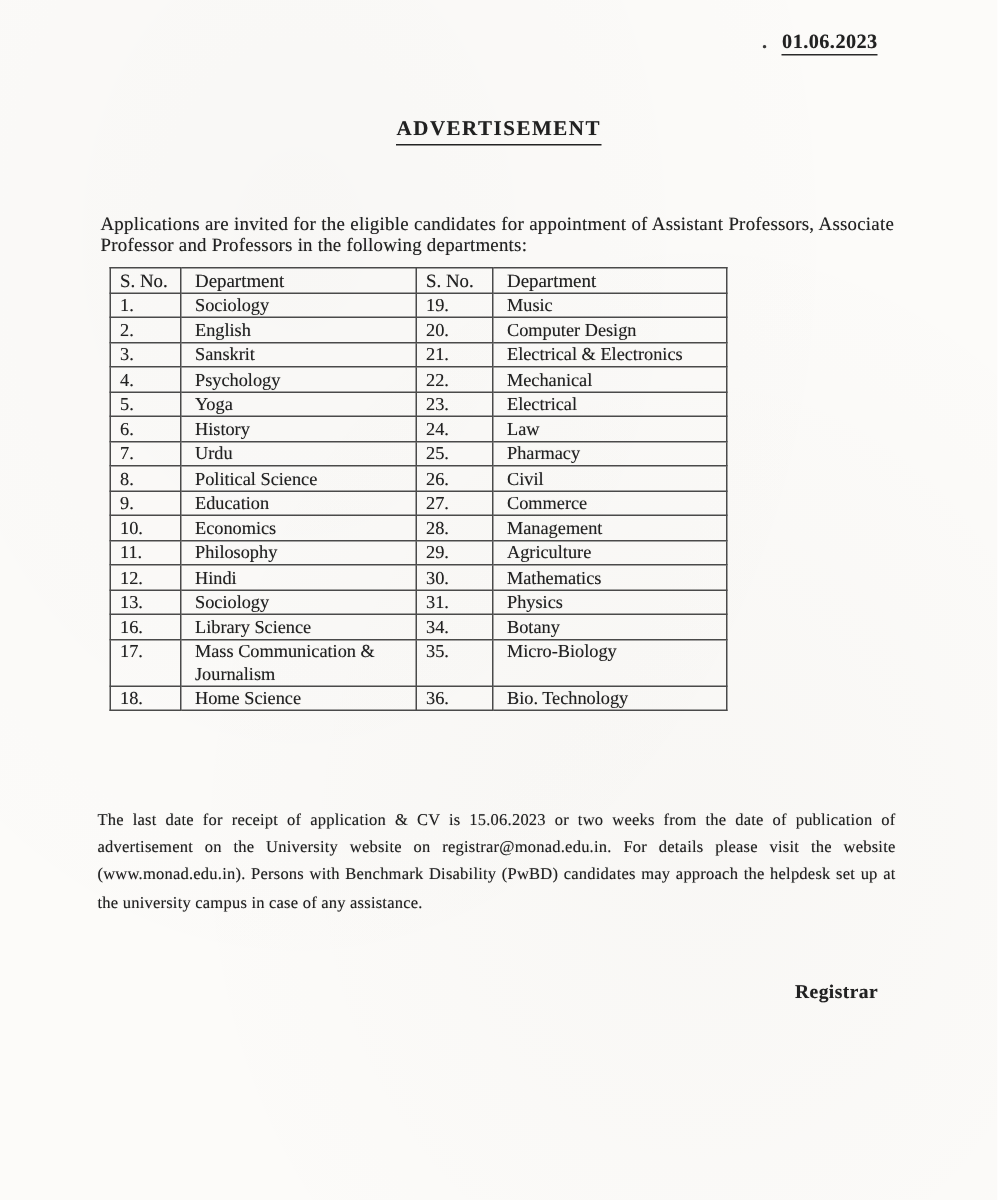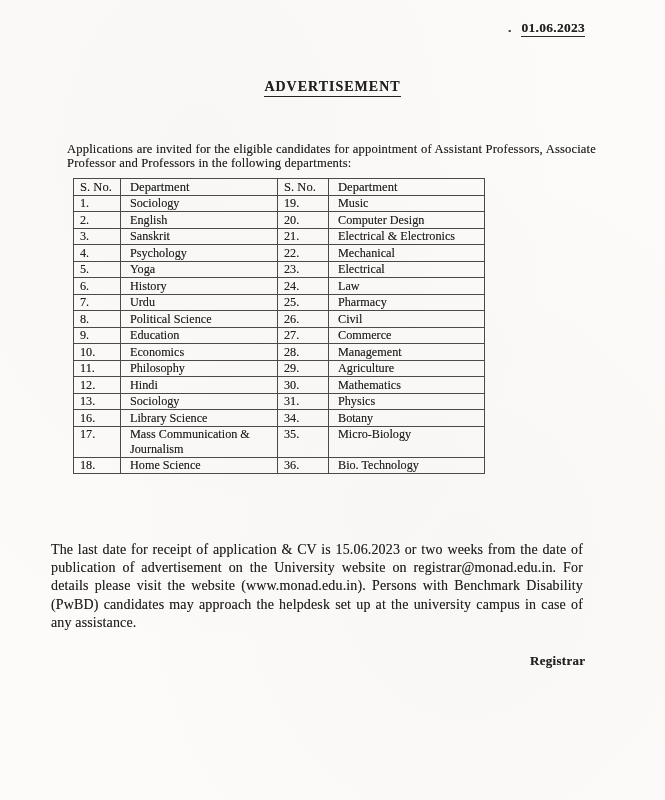--- a/index.html
+++ b/index.html
@@ -94,23 +94,23 @@
     font-weight: normal;
     font-size: 12.6px;
   }
   table.departments td.dept,
   table.departments th.dept {
     padding-left: 9px;
   }
   .closing {
     position: absolute;
     top: 527px;
-    left: 51px;
+    left: 65px;
     width: 532px;
-    font-size: 14px;
+    font-size: 11px;
     line-height: 18.2px;
     text-align: justify;
     letter-spacing: 0.15px;
   }
   .signature {
     position: absolute;
     top: 653px;
     left: 530px;
     font-size: 13px;
     font-weight: bold;

